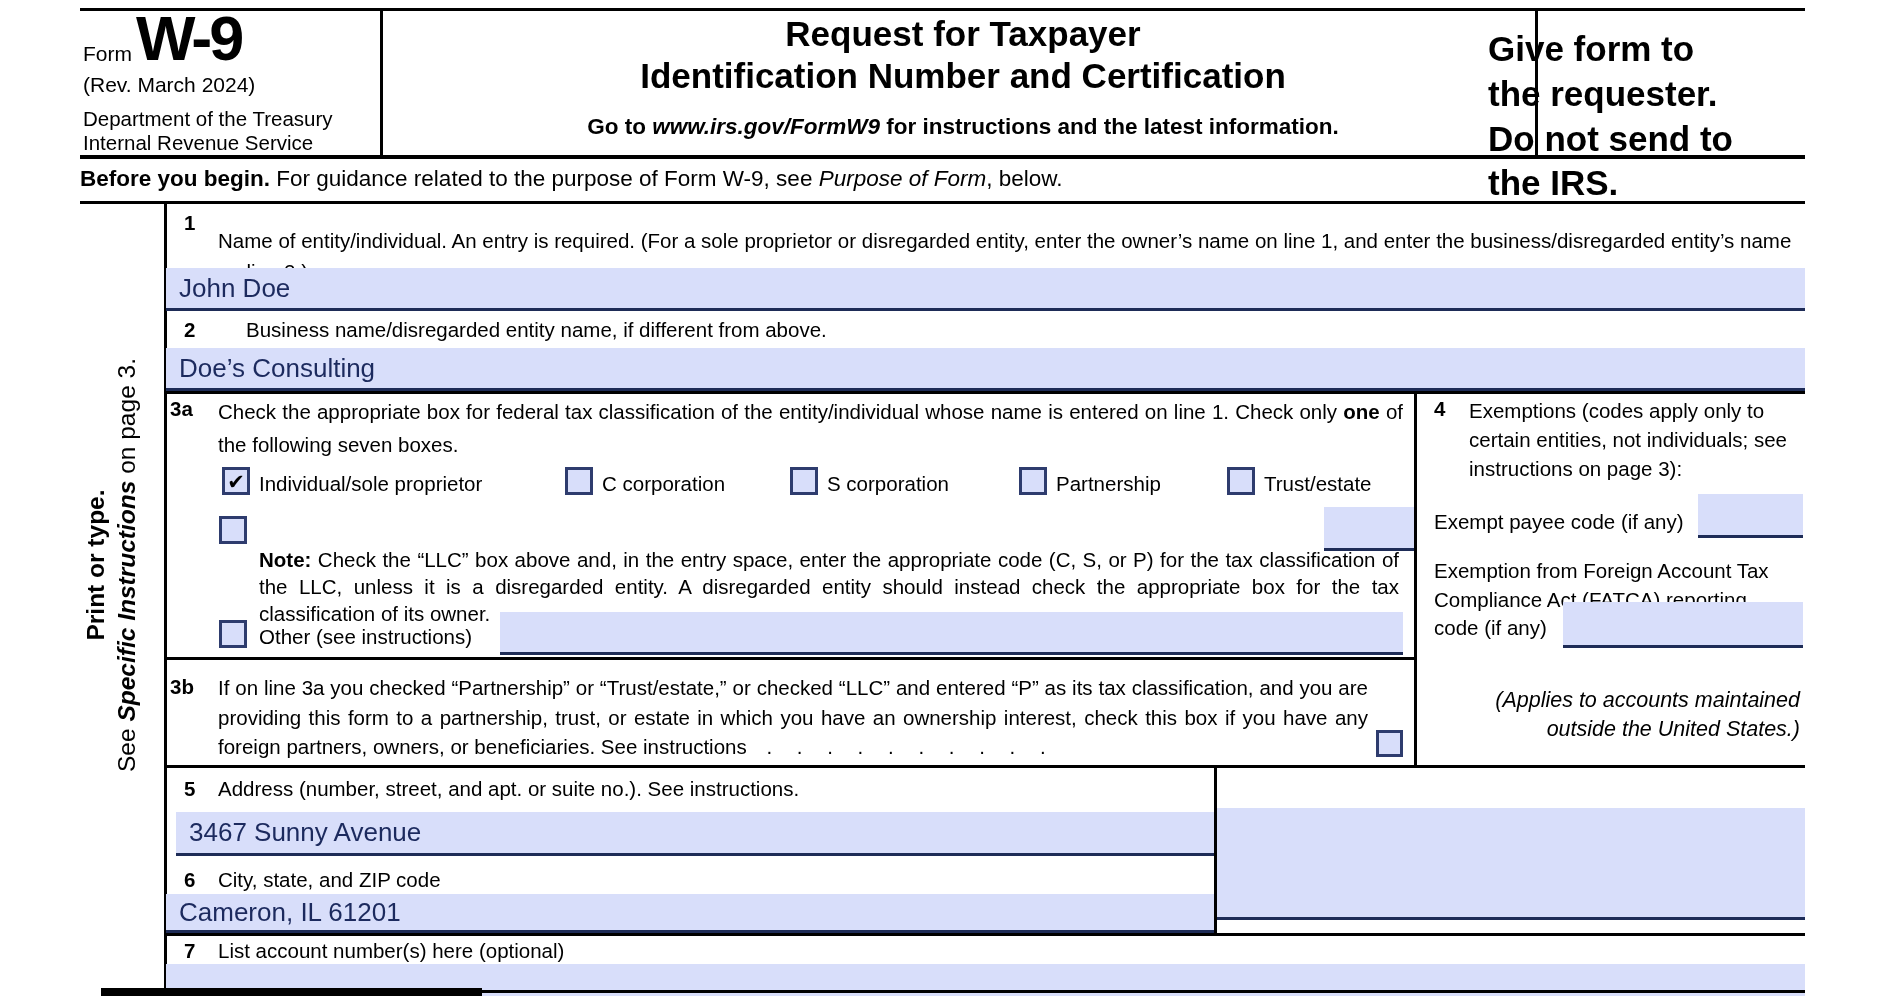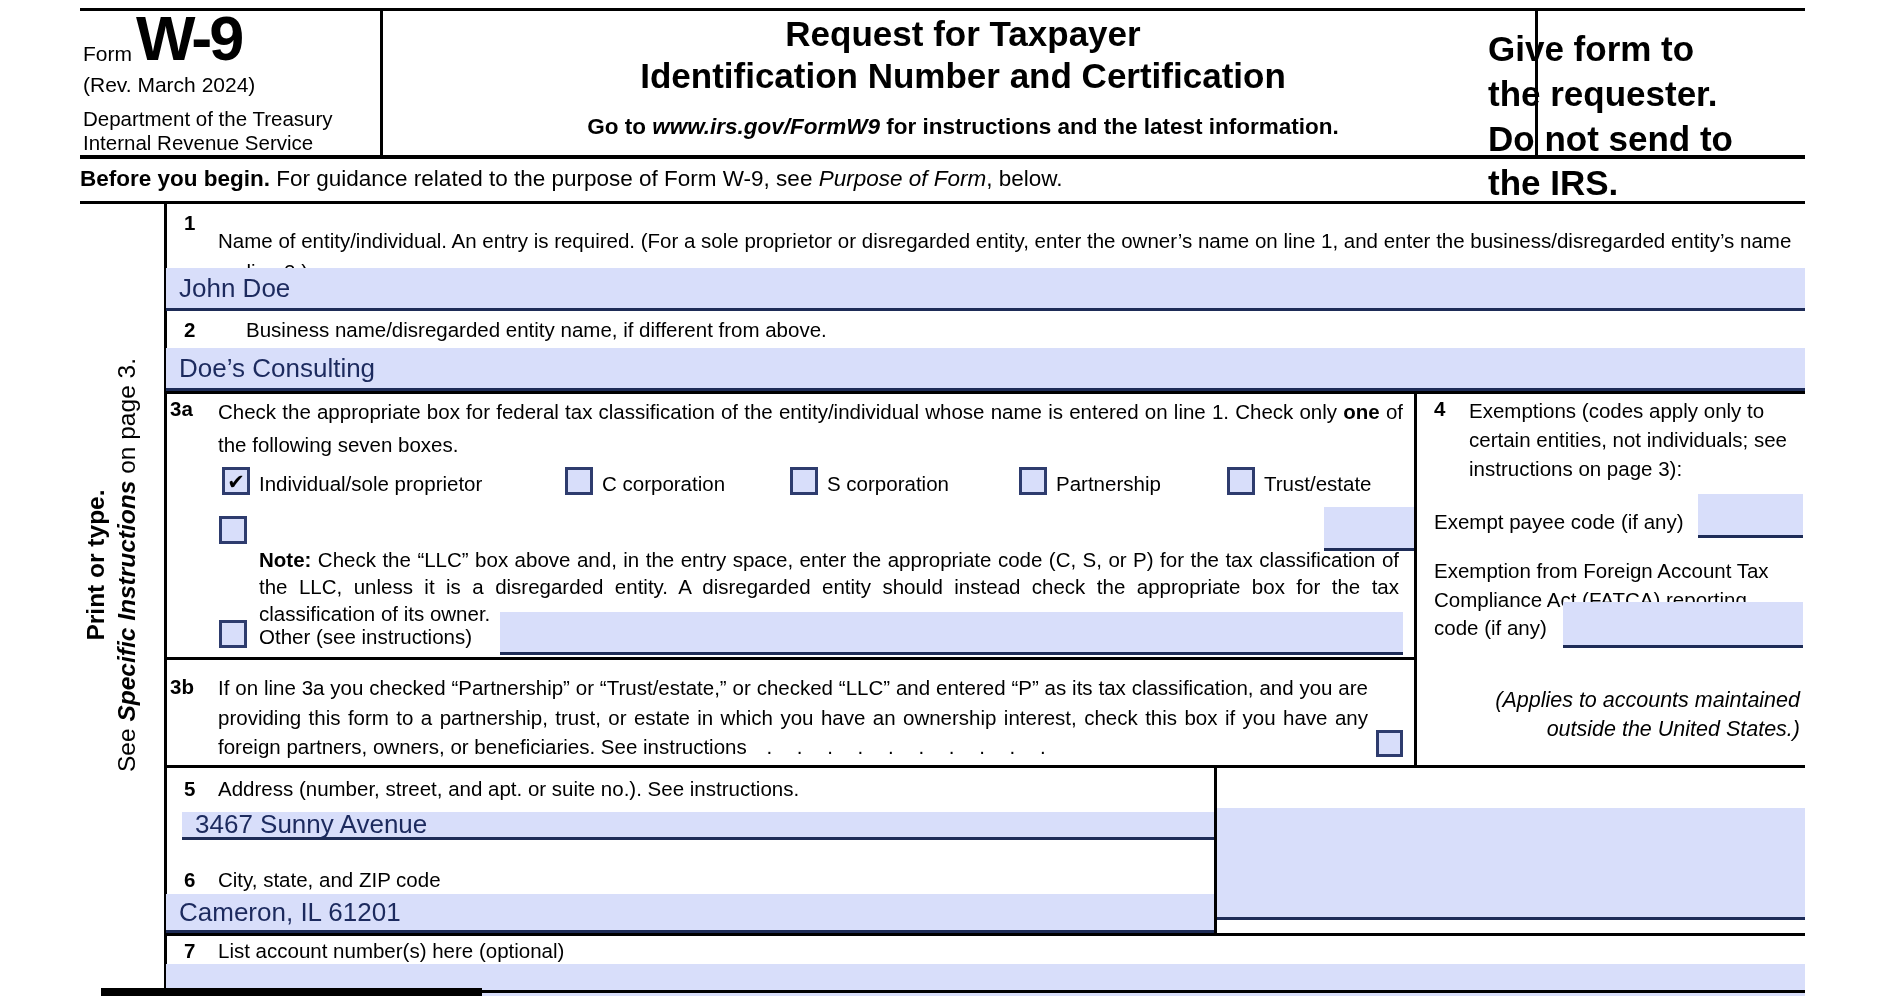--- a/index.html
+++ b/index.html
@@ -142,21 +142,21 @@
   <div class="field" style="left:1698px; top:494px; width:105px; height:44px;"></div>
 
   <div class="abs lbl" style="left:1434px; top:557px; width:352px; line-height:1.4;">Exemption from Foreign Account Tax Compliance Act (FATCA) reporting</div>
   <div class="abs lbl" style="left:1434px; top:615px;">code (if any)</div>
   <div class="field" style="left:1563px; top:602px; width:240px; height:46px;"></div>
 
   <div class="abs i" style="left:1445px; top:686px; width:355px; text-align:right; font-size:21.5px; line-height:1.35;">(Applies to accounts maintained outside the United States.)</div>
 
   <div class="abs num" style="left:184px; top:777px;">5</div>
   <div class="abs lbl" style="left:218px; top:776px;">Address (number, street, and apt. or suite no.). See instructions.</div>
-  <div class="field" style="left:182px; top:812px; width:1048px; height:28px;">3467 Sunny Avenue</div>
+  <div class="field" style="left:176px; top:812px; width:1048px; height:44px;">3467 Sunny Avenue</div>
 
   <div class="vline" style="left:1214px; top:765px; width:2.5px; height:168px;"></div>
   <div class="abs lbl" style="left:1228px; top:776px;"></div>
   <div class="abs" style="left:1217px; top:808px; width:588px; height:112px; background:var(--field-bg); border-bottom:3px solid var(--field-border); padding:12px 0 0 13px;">
     <div class="req-line"></div>
     <div class="req-line"></div>
     <div class="req-line"></div>
   </div>
 
   <div class="abs num" style="left:184px; top:868px;">6</div>

